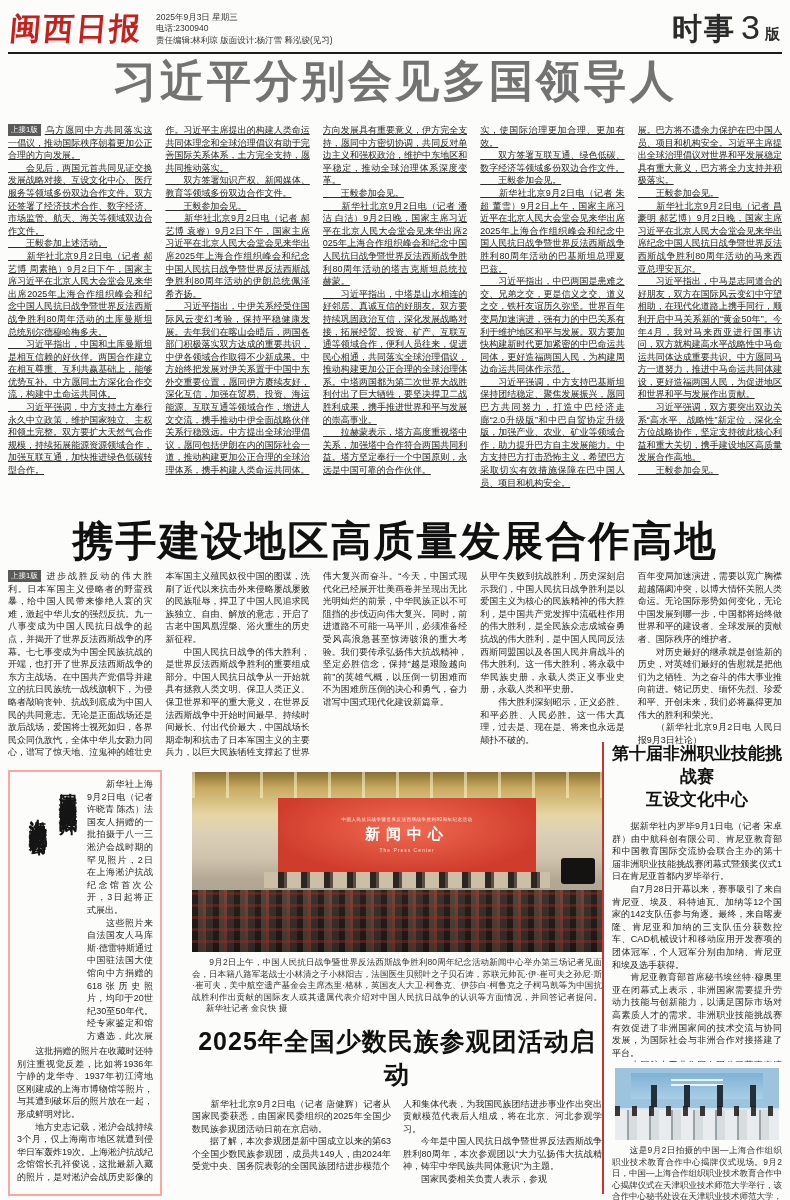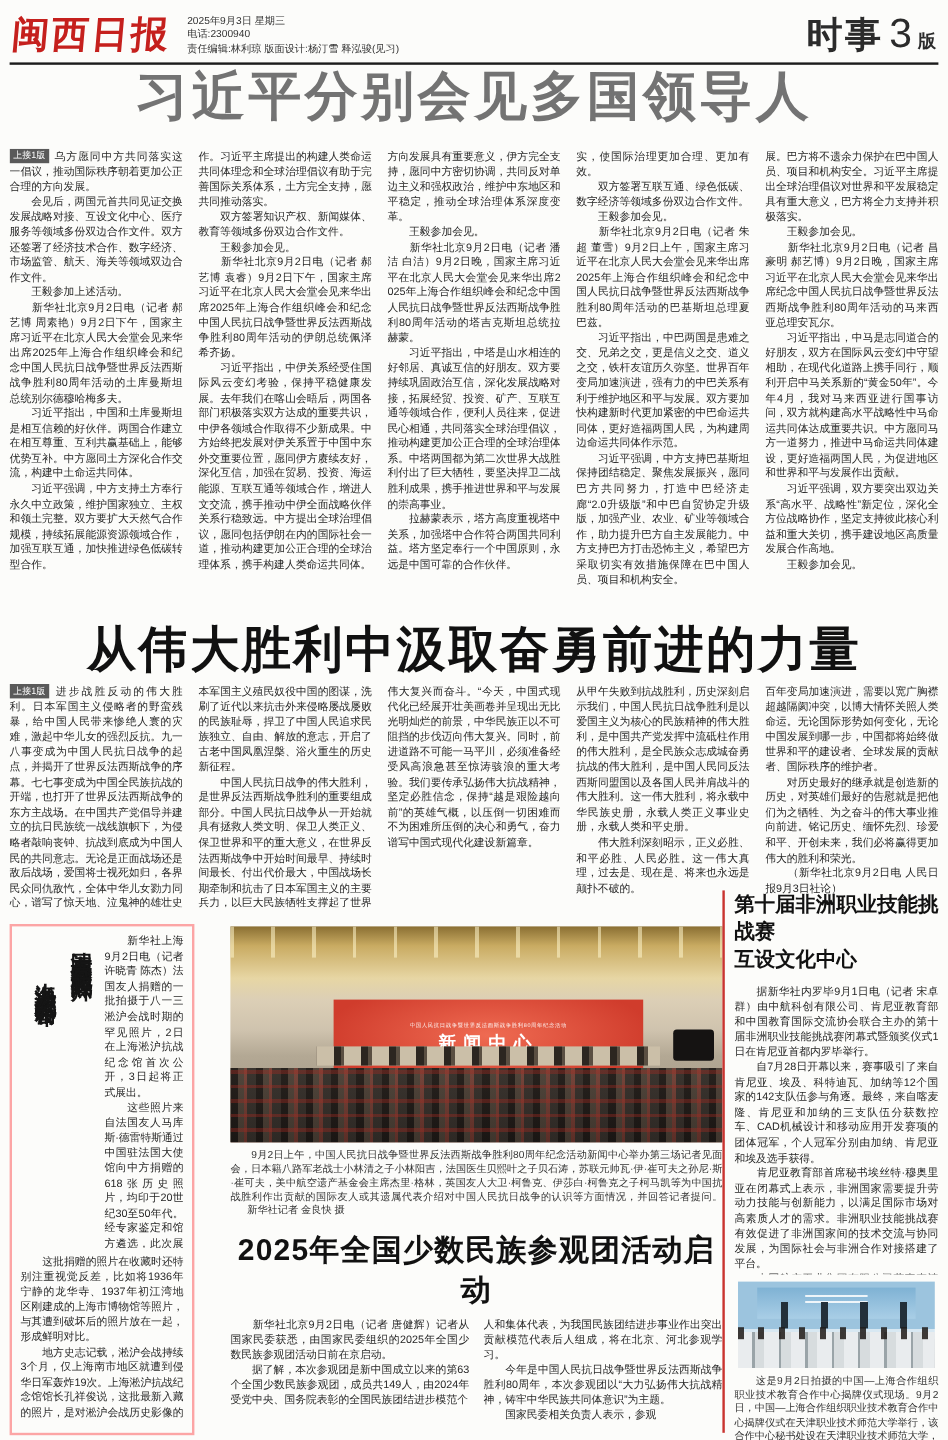--- a/index.html
+++ b/index.html
@@ -15,21 +15,21 @@
   .pnum{font-size:34px;font-weight:400;}
   .pword{font-size:15px;font-weight:700;}
   .mh-rule{position:absolute;left:8px;right:8px;top:52px;height:2px;background:#1c1c1c;}
   
   .head-xi{position:absolute;left:0;right:0;top:56px;margin:0;text-align:center;
            font-size:44px;line-height:50px;font-weight:900;letter-spacing:3px;color:#737373;}
   .head-victory{position:absolute;left:0;right:0;top:518px;margin:0;text-align:center;
            font-size:41px;line-height:46px;font-weight:900;letter-spacing:2px;color:#111;}
   
   .cols{position:absolute;left:8px;right:8px;display:flex;gap:13px;}
-  .cols-xi{top:124px;height:390px;}
+  .cols-xi{top:124px;height:390px;text-decoration:underline;}
   .cols-victory{top:570px;height:186px;}
   .col{flex:1;overflow:hidden;}
   .coltext{font-size:9px;line-height:12.6px;text-align:justify;white-space:pre-line;
            word-break:break-all;color:#272727;}
   .jump{display:inline-block;background:#5a5a5a;color:#fff;font-size:7.5px;line-height:10px;
         padding:1px 3px;margin-right:4px;white-space:nowrap;vertical-align:1px;}
   
   .law-box{position:absolute;left:8px;top:770px;width:154px;height:426px;border:2px solid #fca5a5;
            box-sizing:border-box;padding:6px 7px;background:#fcfcfa;}
   .law-top{display:flex;height:262px;overflow:hidden;}
@@ -39,21 +39,21 @@
   .law-lead{flex:1;overflow:hidden;margin-left:4px;}
   .law-rest{height:140px;overflow:hidden;margin-top:5px;}
   
   .mid{position:absolute;left:192px;top:772px;width:410px;}
   .photo-main{position:relative;height:180px;overflow:hidden;
       background:linear-gradient(#8a6f33 0%,#c9ab62 9%,#e7d6a4 24%,#dccfb6 34%,#cfc3ae 48%,#b3a894 60%,#9c9182 100%);}
   .photo-main:before{content:"";position:absolute;left:0;right:0;top:0;height:26px;
       background:repeating-linear-gradient(90deg,rgba(255,246,205,.55) 0 3px,transparent 3px 34px);}
   .pm-backdrop{position:absolute;left:86px;right:66px;top:26px;height:74px;color:#fff;
       background:radial-gradient(ellipse at 50% 40%,#ef6b52 0%,#d03c2c 75%);
-      display:flex;flex-direction:column;align-items:center;justify-content:center;gap:3px;text-align:center;margin-top:35px;}
+      display:flex;flex-direction:column;align-items:center;justify-content:center;gap:3px;text-align:center;}
   .pm-bd-top{font-size:4.5px;letter-spacing:.5px;opacity:.9;}
   .pm-bd-title{font-size:15px;font-weight:900;letter-spacing:6px;}
   .pm-bd-sub{font-size:5px;opacity:.8;letter-spacing:1px;}
   .pm-stage{position:absolute;left:72px;right:52px;top:100px;height:16px;
       background:#cbbfa8 repeating-linear-gradient(90deg,transparent 0 14px,#2c2620 14px 20px,#5a4f42 20px 23px);}
   .pm-audience{position:absolute;left:0;right:0;bottom:0;height:62px;
       background:repeating-linear-gradient(90deg,rgba(20,16,14,.78) 0 6px,rgba(70,58,48,.7) 6px 11px,
                  rgba(128,48,38,.55) 11px 14px,rgba(45,40,36,.78) 14px 21px),
                  linear-gradient(#6b6156,#2e2a26);}
   .pm-audience:after{content:"";position:absolute;inset:0;
@@ -62,21 +62,21 @@
   .caption{font-size:8.5px;line-height:11.5px;text-align:justify;color:#333;margin:5px 0 0;
            white-space:pre-line;word-break:break-all;}
   .credit{white-space:nowrap;margin-left:14px;color:#333;}
   .head-minority{font-size:25px;font-weight:900;text-align:center;letter-spacing:1px;
                  margin:10px 0 7px;color:#111;}
   .mid-cols{display:flex;gap:12px;height:98px;overflow:hidden;}
   .mid-cols .col{flex:1;}
   
   .right-rule{position:absolute;left:602px;top:742px;width:2px;height:452px;background:#c93430;}
   .right-col{position:absolute;left:612px;top:742px;width:170px;}
-  .head-africa{font-size:17px;line-height:23px;font-weight:900;margin:0 0 9px;color:#111;}
+  .head-africa{font-size:17px;line-height:23px;font-weight:900;text-align:center;margin:0 0 9px;color:#111;}
   .africa-body{height:242px;overflow:hidden;}
   .photo-right{position:relative;height:72px;width:164px;margin:6px auto 0;overflow:hidden;
       background:linear-gradient(#9cc4de 0 55%,#d8e8f2 55% 66%,#cdd6da 66% 100%);}
   .pr-screen{position:absolute;left:16px;right:16px;top:5px;height:26px;
       background:linear-gradient(#7fb2d4,#a9cee6);}
   .pr-screen:after{content:"";position:absolute;left:30%;right:30%;top:5px;height:8px;
       background:repeating-linear-gradient(0deg,rgba(255,255,255,.85) 0 2px,transparent 2px 5px);}
   .pr-figs{position:absolute;left:22px;right:22px;top:17px;height:22px;
       background:repeating-linear-gradient(90deg,transparent 0 14px,#23303a 14px 20px,transparent 20px 33px);}
   .pr-chairs{position:absolute;left:0;right:0;bottom:0;height:30px;
@@ -130,21 +130,21 @@
 　　习近平指出，中巴两国是患难之交、兄弟之交，更是信义之交、道义之交，铁杆友谊历久弥坚。世界百年变局加速演进，强有力的中巴关系有利于维护地区和平与发展。双方要加快构建新时代更加紧密的中巴命运共同体，更好造福两国人民，为构建周边命运共同体作示范。
 　　习近平强调，中方支持巴基斯坦保持团结稳定、聚焦发展振兴，愿同巴方共同努力，打造中巴经济走廊“2.0升级版”和中巴自贸协定升级版，加强产业、农业、矿业等领域合作，助力提升巴方自主发展能力。中方支持巴方打击恐怖主义，希望巴方采取切实有效措施保障在巴中国人员、项目和机构安全。</div>
     <div class="col coltext">展。巴方将不遗余力保护在巴中国人员、项目和机构安全。习近平主席提出全球治理倡议对世界和平发展稳定具有重大意义，巴方将全力支持并积极落实。
 　　王毅参加会见。
 　　新华社北京9月2日电（记者 昌豪明 郝艺博）9月2日晚，国家主席习近平在北京人民大会堂会见来华出席纪念中国人民抗日战争暨世界反法西斯战争胜利80周年活动的马来西亚总理安瓦尔。
 　　习近平指出，中马是志同道合的好朋友，双方在国际风云变幻中守望相助，在现代化道路上携手同行，顺利开启中马关系新的“黄金50年”。今年4月，我对马来西亚进行国事访问，双方就构建高水平战略性中马命运共同体达成重要共识。中方愿同马方一道努力，推进中马命运共同体建设，更好造福两国人民，为促进地区和世界和平与发展作出贡献。
 　　习近平强调，双方要突出双边关系“高水平、战略性”新定位，深化全方位战略协作，坚定支持彼此核心利益和重大关切，携手建设地区高质量发展合作高地。
 　　王毅参加会见。</div>
   </section>
 
-  <h2 class="head-victory">从伟大胜利中汲取奋勇前进的力量</h2>
+  <h2 class="head-victory">携手建设地区高质量发展合作高地</h2>
   <section class="cols cols-victory">
     <div class="col coltext"><span class="jump">上接1版</span><span>进步战胜反动的伟大胜利。日本军国主义侵略者的野蛮残暴，给中国人民带来惨绝人寰的灾难，激起中华儿女的强烈反抗。九一八事变成为中国人民抗日战争的起点，并揭开了世界反法西斯战争的序幕。七七事变成为中国全民族抗战的开端，也打开了世界反法西斯战争的东方主战场。在中国共产党倡导并建立的抗日民族统一战线旗帜下，为侵略者敲响丧钟、抗战到底成为中国人民的共同意志。无论是正面战场还是敌后战场，爱国将士视死如归，各界民众同仇敌忾，全体中华儿女勠力同心，谱写了惊天地、泣鬼神的雄壮史诗。经过14年艰苦卓绝的浴血奋战，中国人民打败了穷凶极恶的日本军国主义侵略者，赢得了近代以来中国反抗外敌入侵的第一次完全胜利。
 　　中国人民抗日战争的伟大胜利，是中华民族从近代以来陷入深重危机走向伟大复兴的历史转折点。这一伟大胜利，粉碎了日</span></div>
     <div class="col coltext">本军国主义殖民奴役中国的图谋，洗刷了近代以来抗击外来侵略屡战屡败的民族耻辱，捍卫了中国人民追求民族独立、自由、解放的意志，开启了古老中国凤凰涅槃、浴火重生的历史新征程。
 　　中国人民抗日战争的伟大胜利，是世界反法西斯战争胜利的重要组成部分。中国人民抗日战争从一开始就具有拯救人类文明、保卫人类正义、保卫世界和平的重大意义，在世界反法西斯战争中开始时间最早、持续时间最长、付出代价最大，中国战场长期牵制和抗击了日本军国主义的主要兵力，以巨大民族牺牲支撑起了世界反法西斯战争的东方主战场，配合了欧洲战场和太平洋战场的战略行动，为世界反法西斯战争胜利作出了重要贡献。</div>
     <div class="col coltext">伟大复兴而奋斗。“今天，中国式现代化已经展开壮美画卷并呈现出无比光明灿烂的前景，中华民族正以不可阻挡的步伐迈向伟大复兴。同时，前进道路不可能一马平川，必须准备经受风高浪急甚至惊涛骇浪的重大考验。我们要传承弘扬伟大抗战精神，坚定必胜信念，保持“越是艰险越向前”的英雄气概，以压倒一切困难而不为困难所压倒的决心和勇气，奋力谱写中国式现代化建设新篇章。</div>
     <div class="col coltext">从甲午失败到抗战胜利，历史深刻启示我们，中国人民抗日战争胜利是以爱国主义为核心的民族精神的伟大胜利，是中国共产党发挥中流砥柱作用的伟大胜利，是全民族众志成城奋勇抗战的伟大胜利，是中国人民同反法西斯同盟国以及各国人民并肩战斗的伟大胜利。这一伟大胜利，将永载中华民族史册，永载人类正义事业史册，永载人类和平史册。
 　　伟大胜利深刻昭示，正义必胜、和平必胜、人民必胜。这一伟大真理，过去是、现在是、将来也永远是颠扑不破的。</div>
     <div class="col coltext">百年变局加速演进，需要以宽广胸襟超越隔阂冲突，以博大情怀关照人类命运。无论国际形势如何变化，无论中国发展到哪一步，中国都将始终做世界和平的建设者、全球发展的贡献者、国际秩序的维护者。
 　　对历史最好的继承就是创造新的历史，对英雄们最好的告慰就是把他们为之牺牲、为之奋斗的伟大事业推向前进。铭记历史、缅怀先烈、珍爱和平、开创未来，我们必将赢得更加伟大的胜利和荣光。

